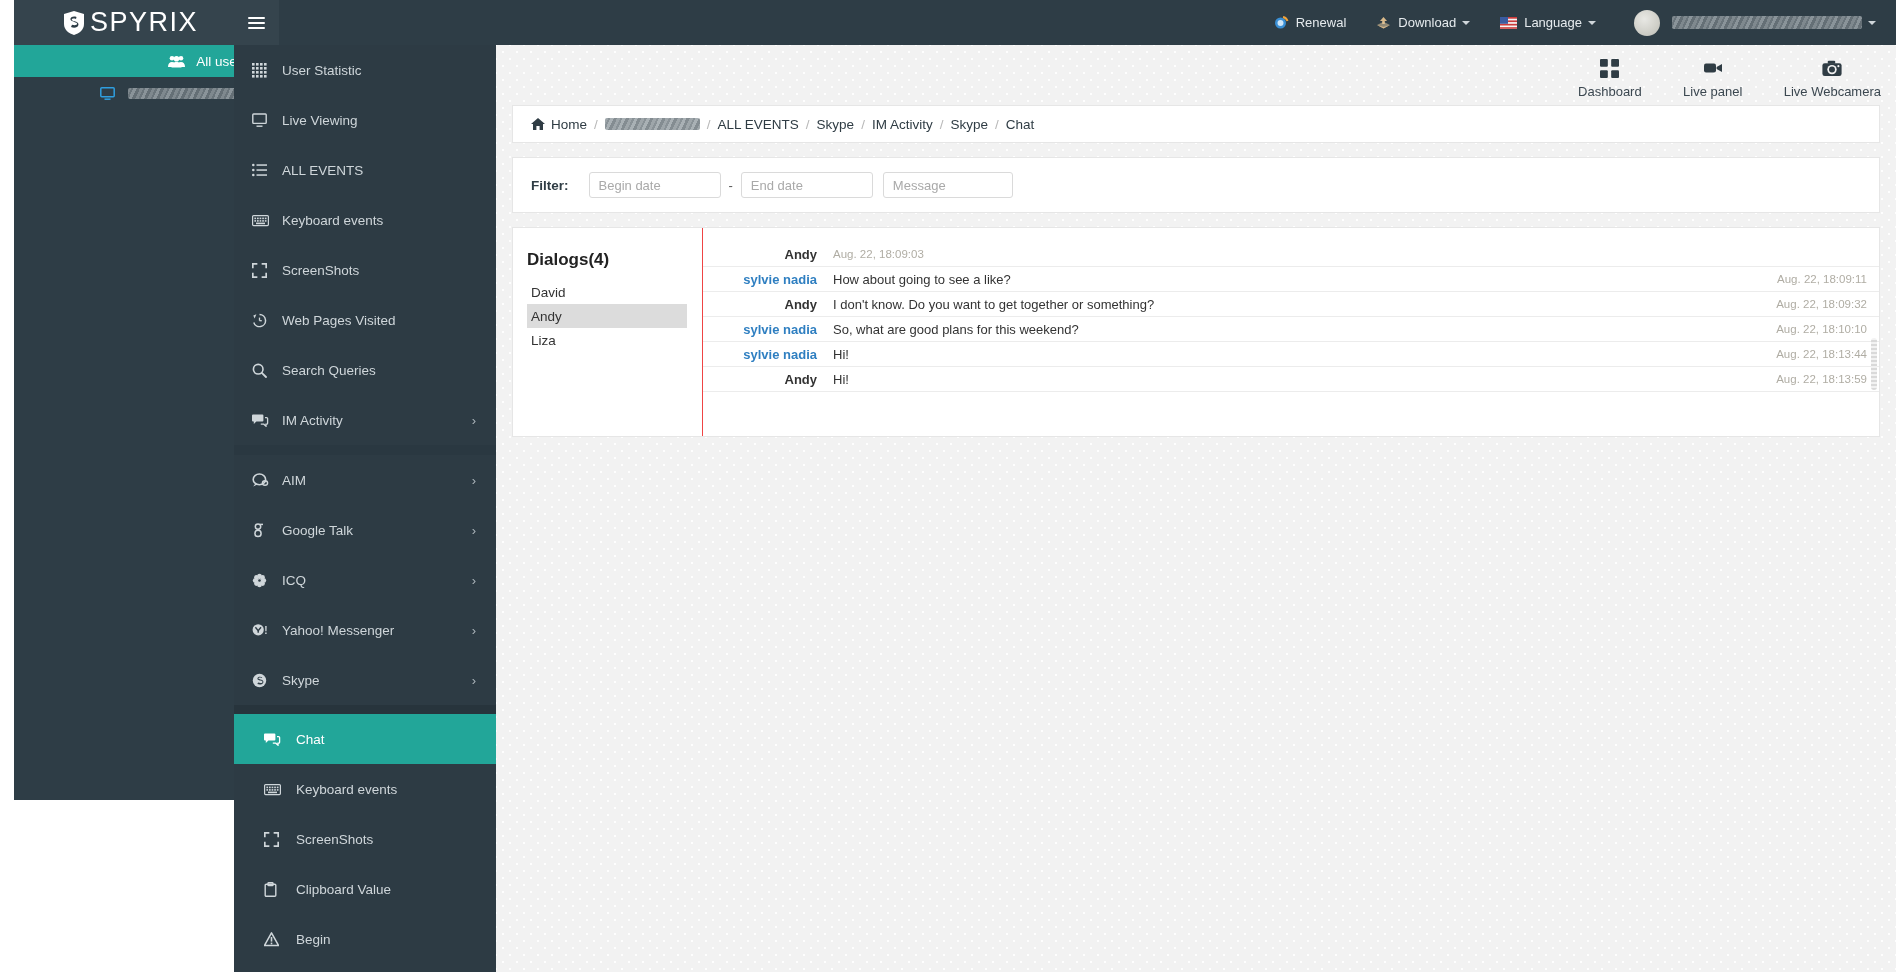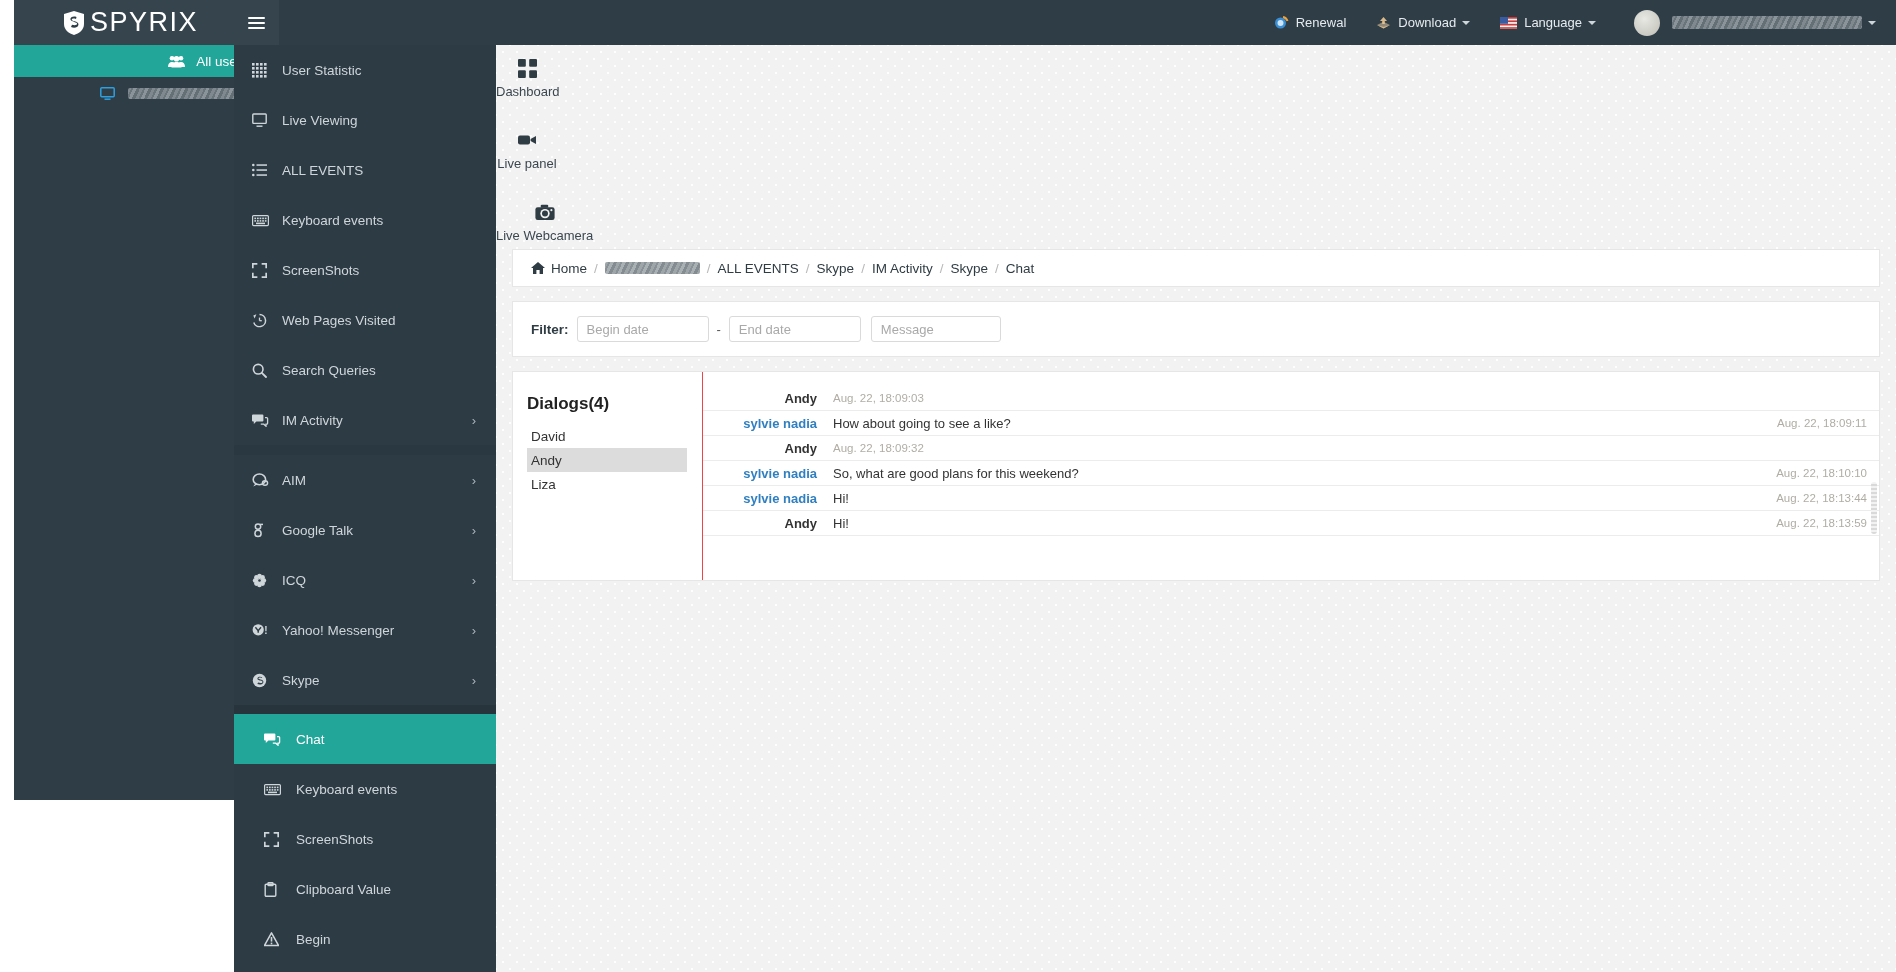--- a/index.html
+++ b/index.html
@@ -110,39 +110,39 @@
     background-image:
       radial-gradient(circle, rgba(255,255,255,.95) 1px, transparent 1.2px),
       radial-gradient(circle, rgba(255,255,255,.95) 1px, transparent 1.2px);
     background-size: 14px 14px, 14px 14px;
     background-position: 0 0, 7px 7px;
     overflow: hidden;
   }
 
   #quick-actions {
     display: flex; justify-content: flex-end; align-items: flex-start;
-    padding: 10px 15px 0 0; gap: 28px; flex-direction: column;
+    padding: 10px 15px 0 0; gap: 40px;
   }
   .qa {
     display: flex; flex-direction: column; align-items: center;
     cursor: pointer; min-width: 62px;
   }
   .qa .qa-ico { height: 26px; display: flex; align-items: center; color: #2f3c44; }
   .qa .qa-label { font-size: 13px; color: #3b4750; margin-top: 3px; white-space: nowrap;}
 
   .card {
     background: #fff; border: 1px solid #e6e6e6; margin: 0 16px 14px 16px;
   }
   #breadcrumb-card { margin-top: 6px; height: 38px; display: flex; align-items: center; padding-left: 18px; }
   .bc { display: flex; align-items: center; font-size: 13.5px; color: #2f3c44; }
   .bc .sep { color: #b8b8b8; margin: 0 7px; }
   .bc .home-ico { margin-right: 6px; display: flex; align-items: center; }
 
   #filter-card { height: 56px; display: flex; align-items: center; padding-left: 18px; }
-  #filter-card .flabel { font-weight: bold; font-size: 13.5px; color: #2f3c44; margin-right: 8px; }
+  #filter-card .flabel { font-weight: bold; font-size: 13.5px; color: #2f3c44; margin-right: 20px; }
   .finput {
     height: 26px; border: 1px solid #dadada; border-radius: 3px;
     padding: 0 9px; font-size: 13px; color: #555;
     font-family: "Liberation Sans", sans-serif; background: #fff;
   }
   .finput::placeholder { color: #a9a9a9; }
   #begin-date { width: 132px; }
   #end-date { width: 132px; }
   #msg-filter { width: 130px; margin-left: 10px; }
   .dash { margin: 0 8px; color: #555; font-size: 13px; }
@@ -586,20 +586,21 @@
           <span class="msg-author">Andy</span>
           <span class="msg-time">Aug. 22, 18:09:03</span>
         </div>
         <div class="msg-row">
           <span class="msg-author other">sylvie nadia</span>
           <span class="msg-text">How about going to see a like?</span>
           <span class="msg-time">Aug. 22, 18:09:11</span>
         </div>
         <div class="msg-row">
           <span class="msg-author">Andy</span>
+          <span class="msg-text">I don't know. Do you want to get together or something?</span>
           <span class="msg-time">Aug. 22, 18:09:32</span>
         </div>
         <div class="msg-row">
           <span class="msg-author other">sylvie nadia</span>
           <span class="msg-text">So, what are good plans for this weekend?</span>
           <span class="msg-time">Aug. 22, 18:10:10</span>
         </div>
         <div class="msg-row">
           <span class="msg-author other">sylvie nadia</span>
           <span class="msg-text">Hi!</span>

